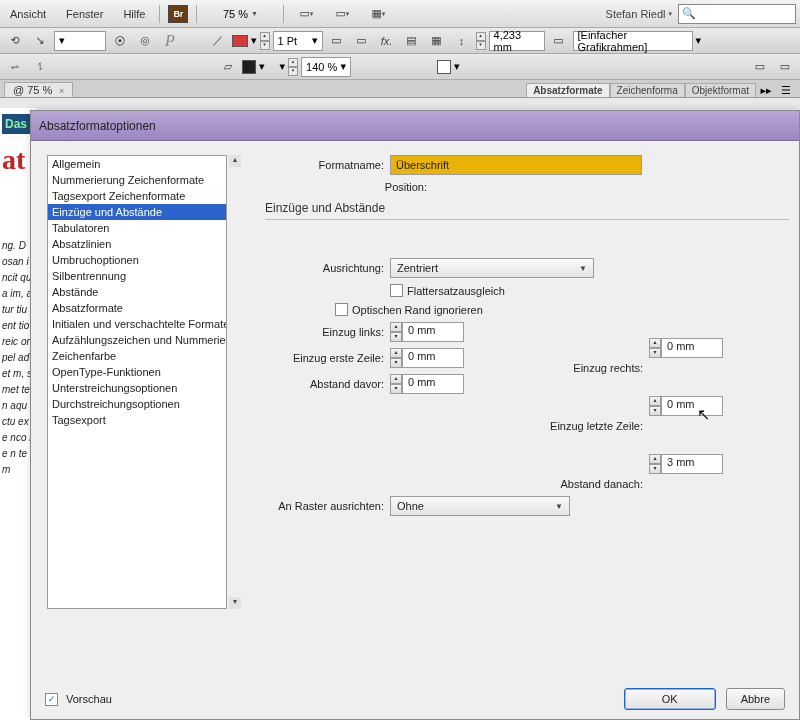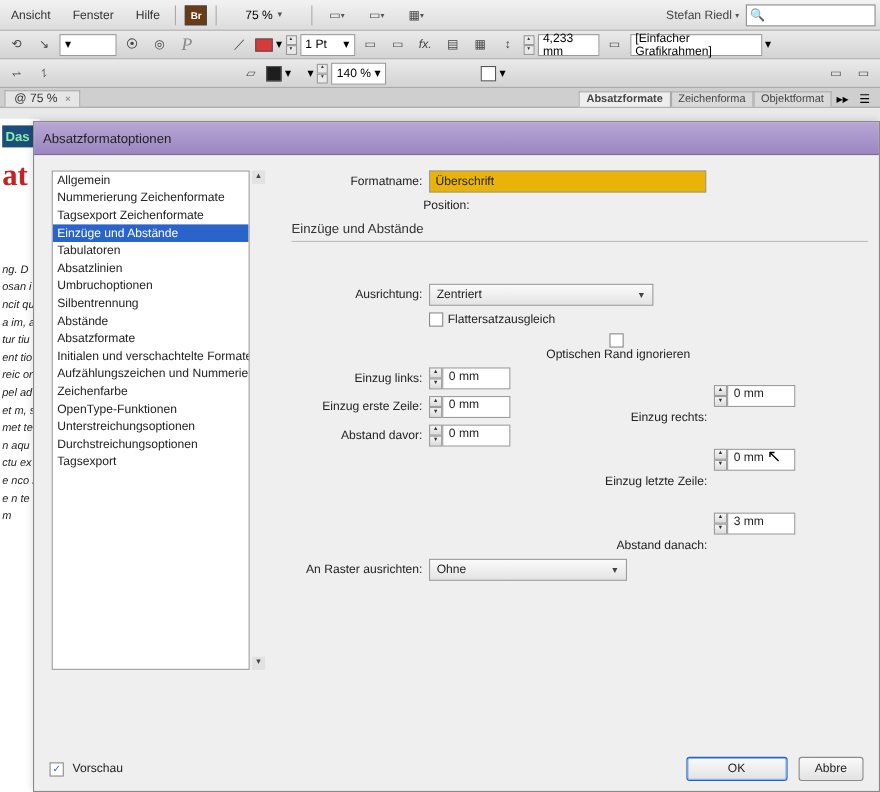--- a/index.html
+++ b/index.html
@@ -255,21 +255,21 @@
         <div class="dropdown" style="width:204px">
           <span>Zentriert</span>
           <span class="arrow">▼</span>
         </div>
       </div>
 
       <div class="form-row" style="margin-left:125px;">
         <span class="checkbox"></span>
         <span class="cb-label">Flattersatzausgleich</span>
       </div>
-      <div class="form-row" style="margin-left:70px;flex-direction:column;">
+      <div class="form-row" style="margin-left:70px;">
         <span class="checkbox"></span>
         <span class="cb-label">Optischen Rand ignorieren</span>
       </div>
 
       <div class="two-col">
         <div class="col">
           <div class="form-row">
             <label class="w125">Einzug links:</label>
             <div class="num-field-wrap">
               <div class="spin">

